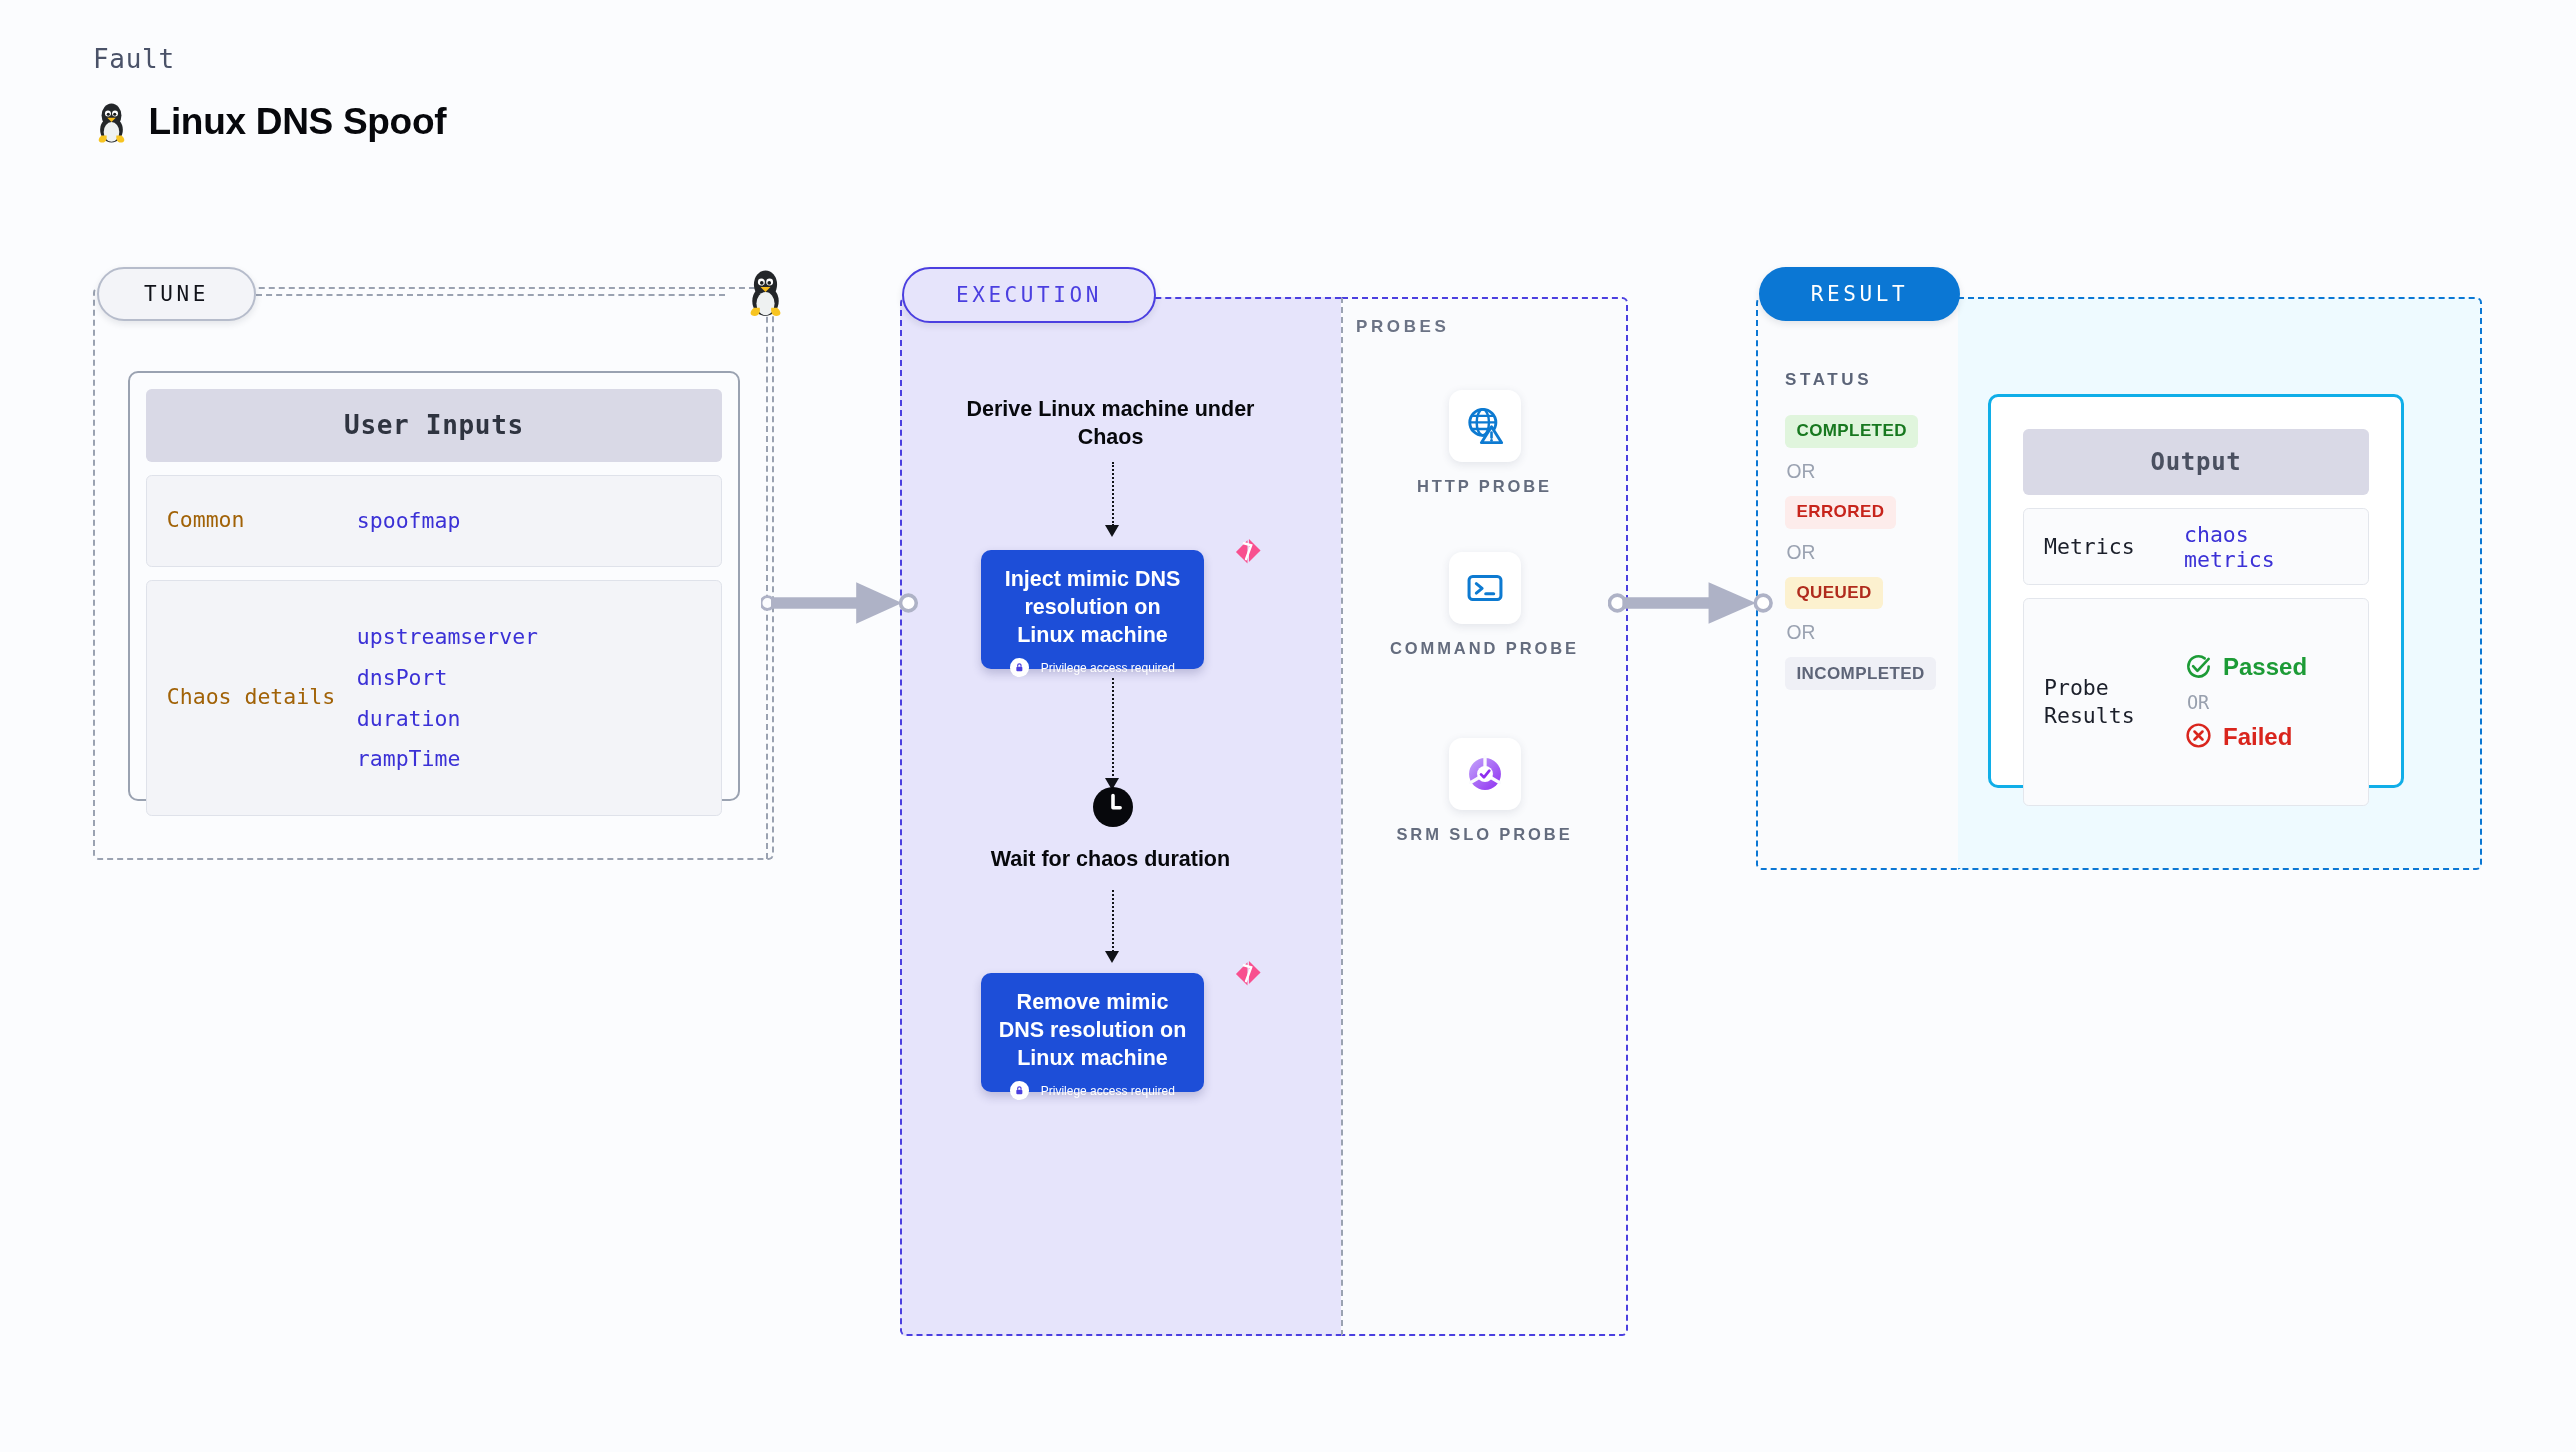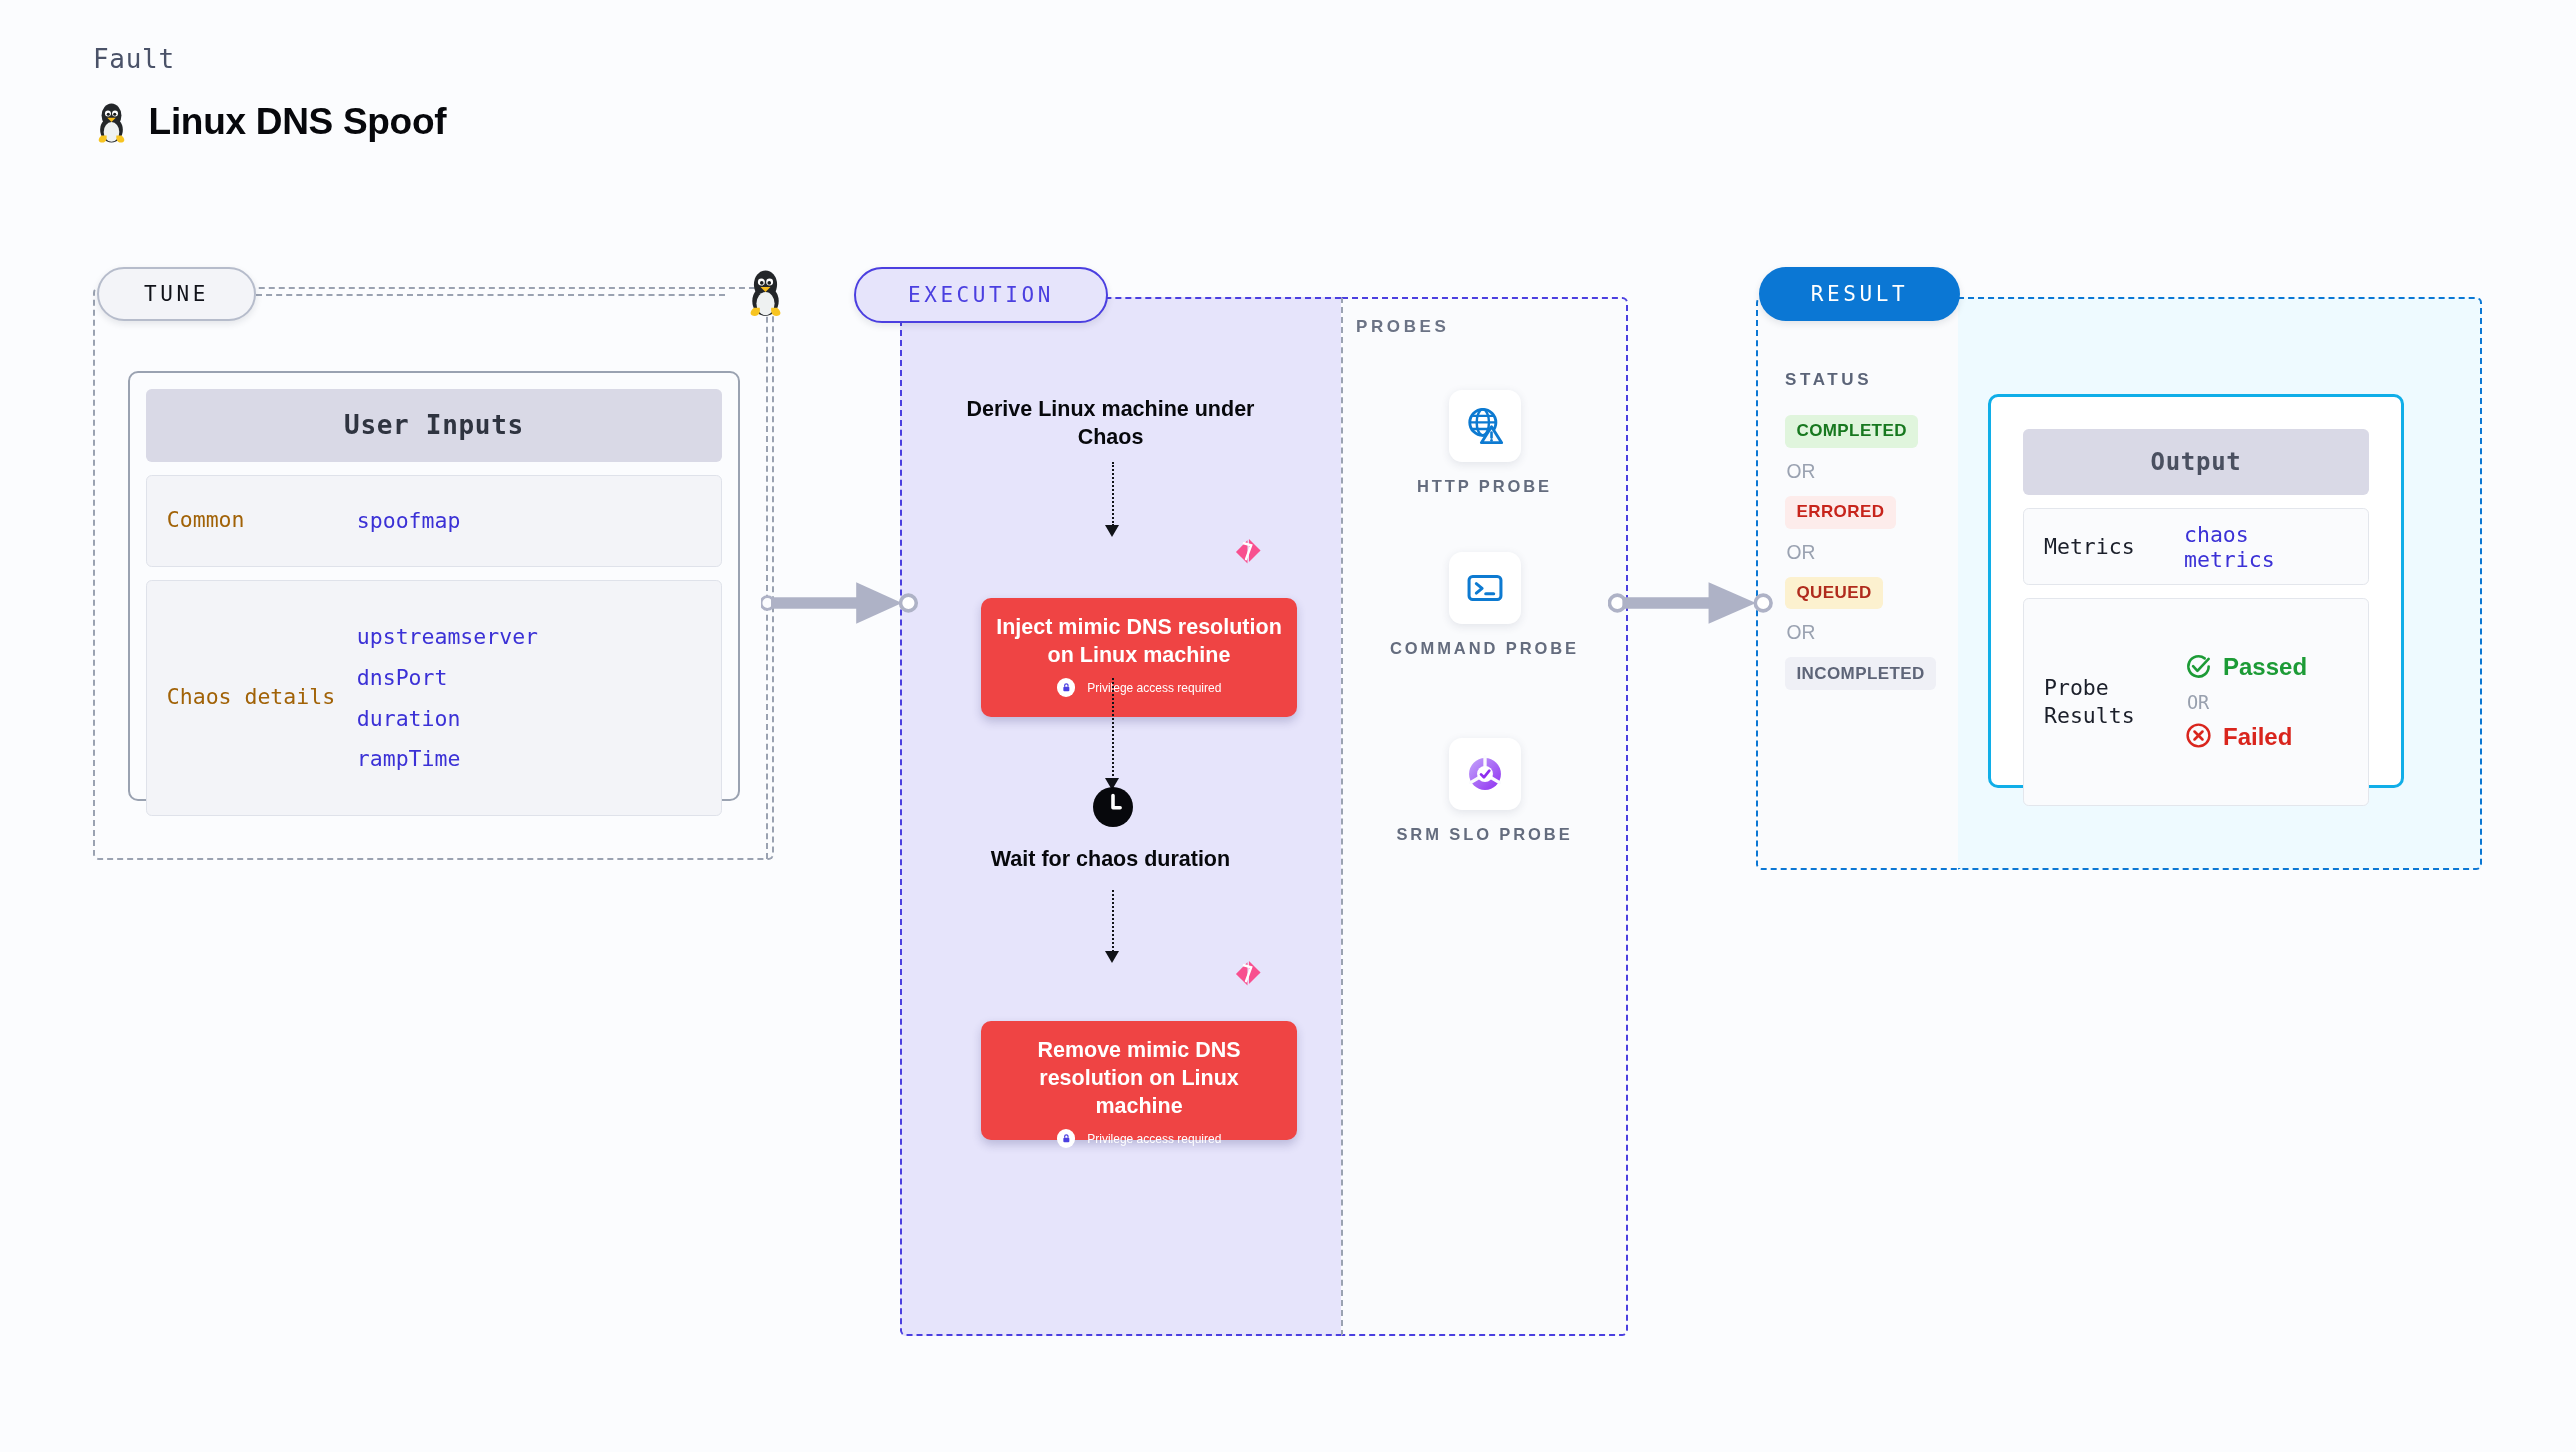--- a/index.html
+++ b/index.html
@@ -32,21 +32,21 @@
                  border: 2.9px dashed #0b77d4; border-left: none;
                  background: #eefaff; border-radius: 0 5.7px 5.7px 0; }
 
   
   .stage-pill { position: absolute; display: flex; align-items: center; justify-content: center;
                 border-radius: 716px; font-family: "DejaVu Sans Mono", monospace;
                 font-size: 21px; font-weight: 400; letter-spacing: 3.6px;
                 box-shadow: 0 2.9px 7.2px rgba(20,25,50,0.10); z-index: 5; }
   #tune-pill   { left: 97px;  top: 267px;  width: 159px; height: 54px;
                  background: #f3f4f8; border: 2.1px solid #b6bccb; color: #11131a; }
-  #exec-pill   { left: 854px; top: 267px;  width: 254px; height: 56px;
+  #exec-pill   { left: 902px; top: 267px;  width: 254px; height: 56px;
                  background: #e6e4fb; border: 2.9px solid #4b3fe0; color: #4b3fe0; }
   #result-pill { left: 1759px; top: 267px;  width: 201px; height: 54px;
                  background: #0b77d4; border: none; color: #ffffff; }
 
   
   .pill-dash { position: absolute; border-top: 2.9px dashed #9aa2b1; z-index: 1; }
 
   
   #tune-card { position: absolute; left: 128px; top: 371px; width: 612px; height: 430px;
                border: 2.1px solid #9aa2b1; border-radius: 10px; background: #fbfcfe;
@@ -68,23 +68,23 @@
   .exec-step-text { position: absolute; width: 301px; text-align: center;
                     font-size: 21.5px; font-weight: 700; color: #07080c; line-height: 1.32; }
   #derive-text { left: 960px; top: 395px; }
   #wait-text   { left: 960px; top: 845px; }
 
   .vdash { position: absolute; width: 0; border-left: 2.9px dotted #101217; }
   .arrow-head { position: absolute; width: 0; height: 0;
                 border-left: 7.9px solid transparent; border-right: 7.9px solid transparent;
                 border-top: 12px solid #101217; }
 
-  .exec-block { position: absolute; width: 316px; background: #ef4444; border-radius: 10px;
+  .exec-block { position: absolute; width: 223px; background: #1d4ed8; border-radius: 10px;
                 box-shadow: 0 4.3px 10px rgba(40,40,110,0.22);
-                padding: 15.8px 13px 13px; text-align: center; margin-top: 48px; }
+                padding: 15.8px 13px 13px; text-align: center; }
   #inject-block { left: 981px; top: 550px; height: 119px; }
   #remove-block { left: 981px; top: 973px; height: 119px; }
   .exec-block-title { font-size: 21.5px; font-weight: 700; color: #ffffff; line-height: 1.3; }
   .priv-row { display: flex; align-items: center; justify-content: center;
               gap: 12px; margin-top: 8.6px; }
   .priv-text { font-size: 12px; color: #ffffff; }
   .lock-badge { width: 18.6px; height: 18.6px; border-radius: 50%; background: #ffffff;
                 display: flex; align-items: center; justify-content: center; flex: none; }
 
   .litmus-badge { position: absolute; width: 42px; height: 42px; }

